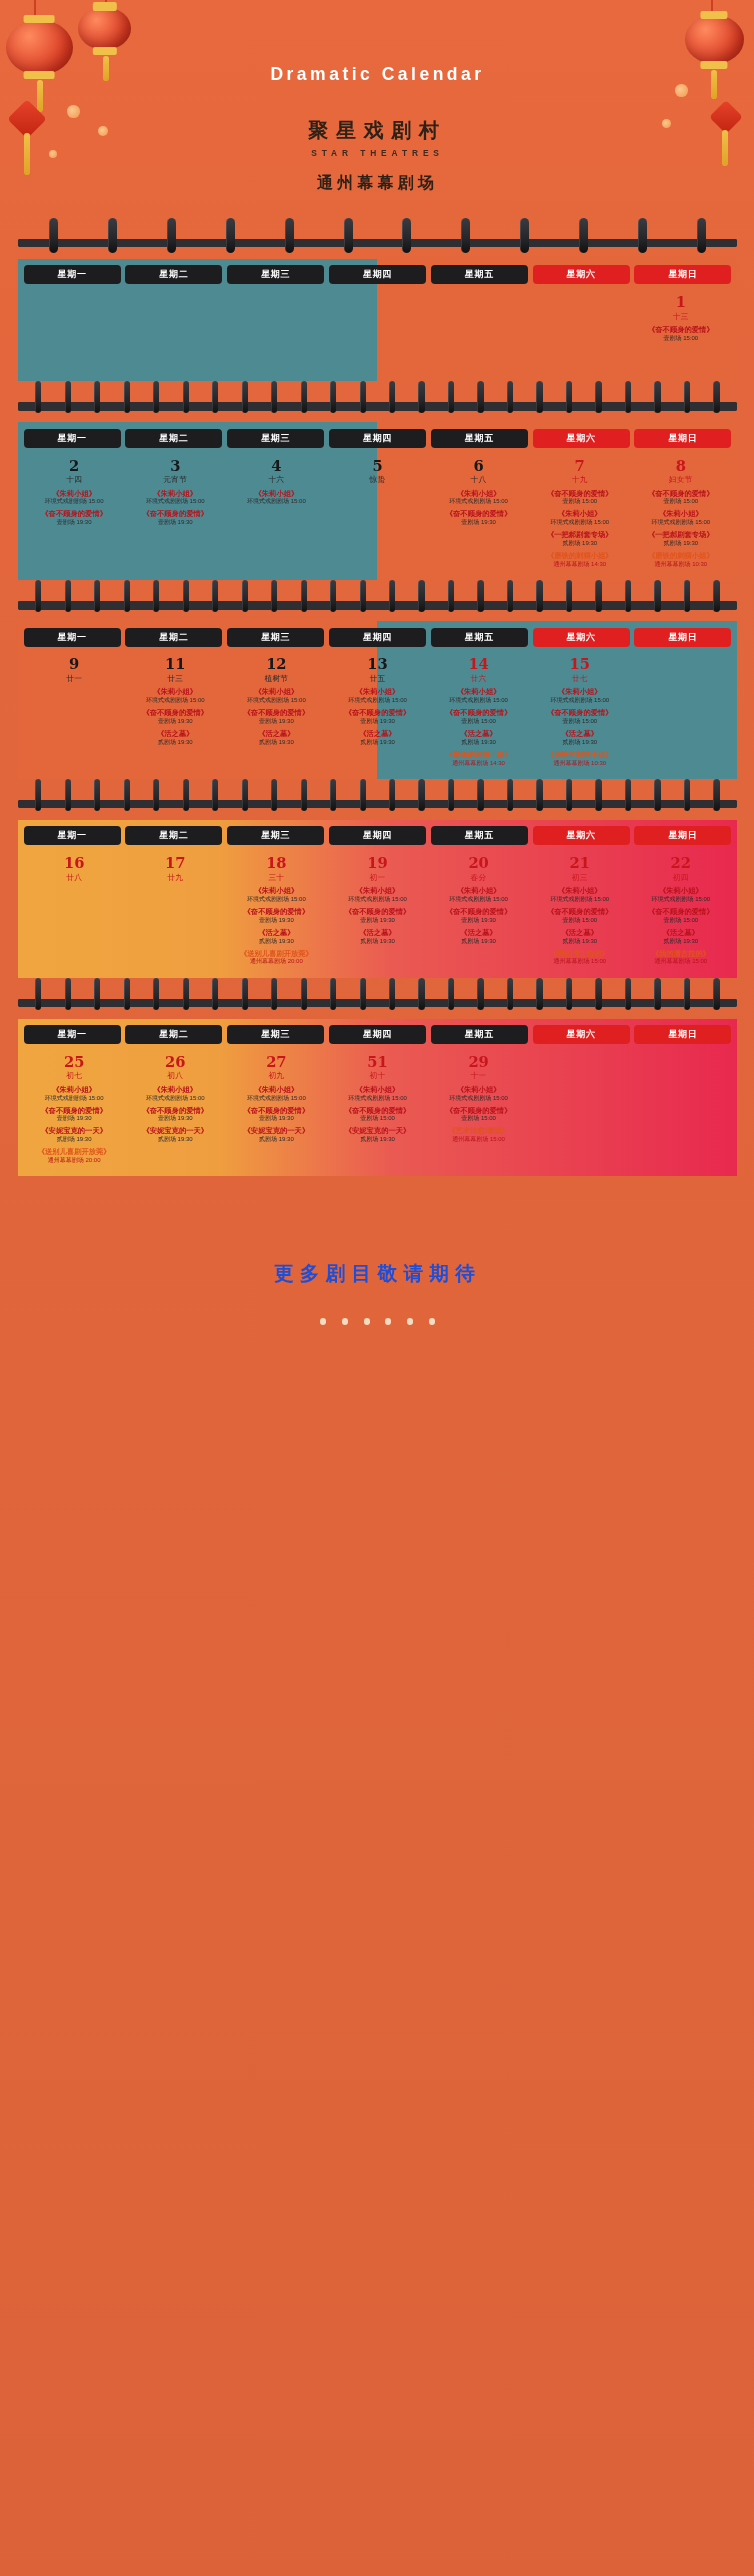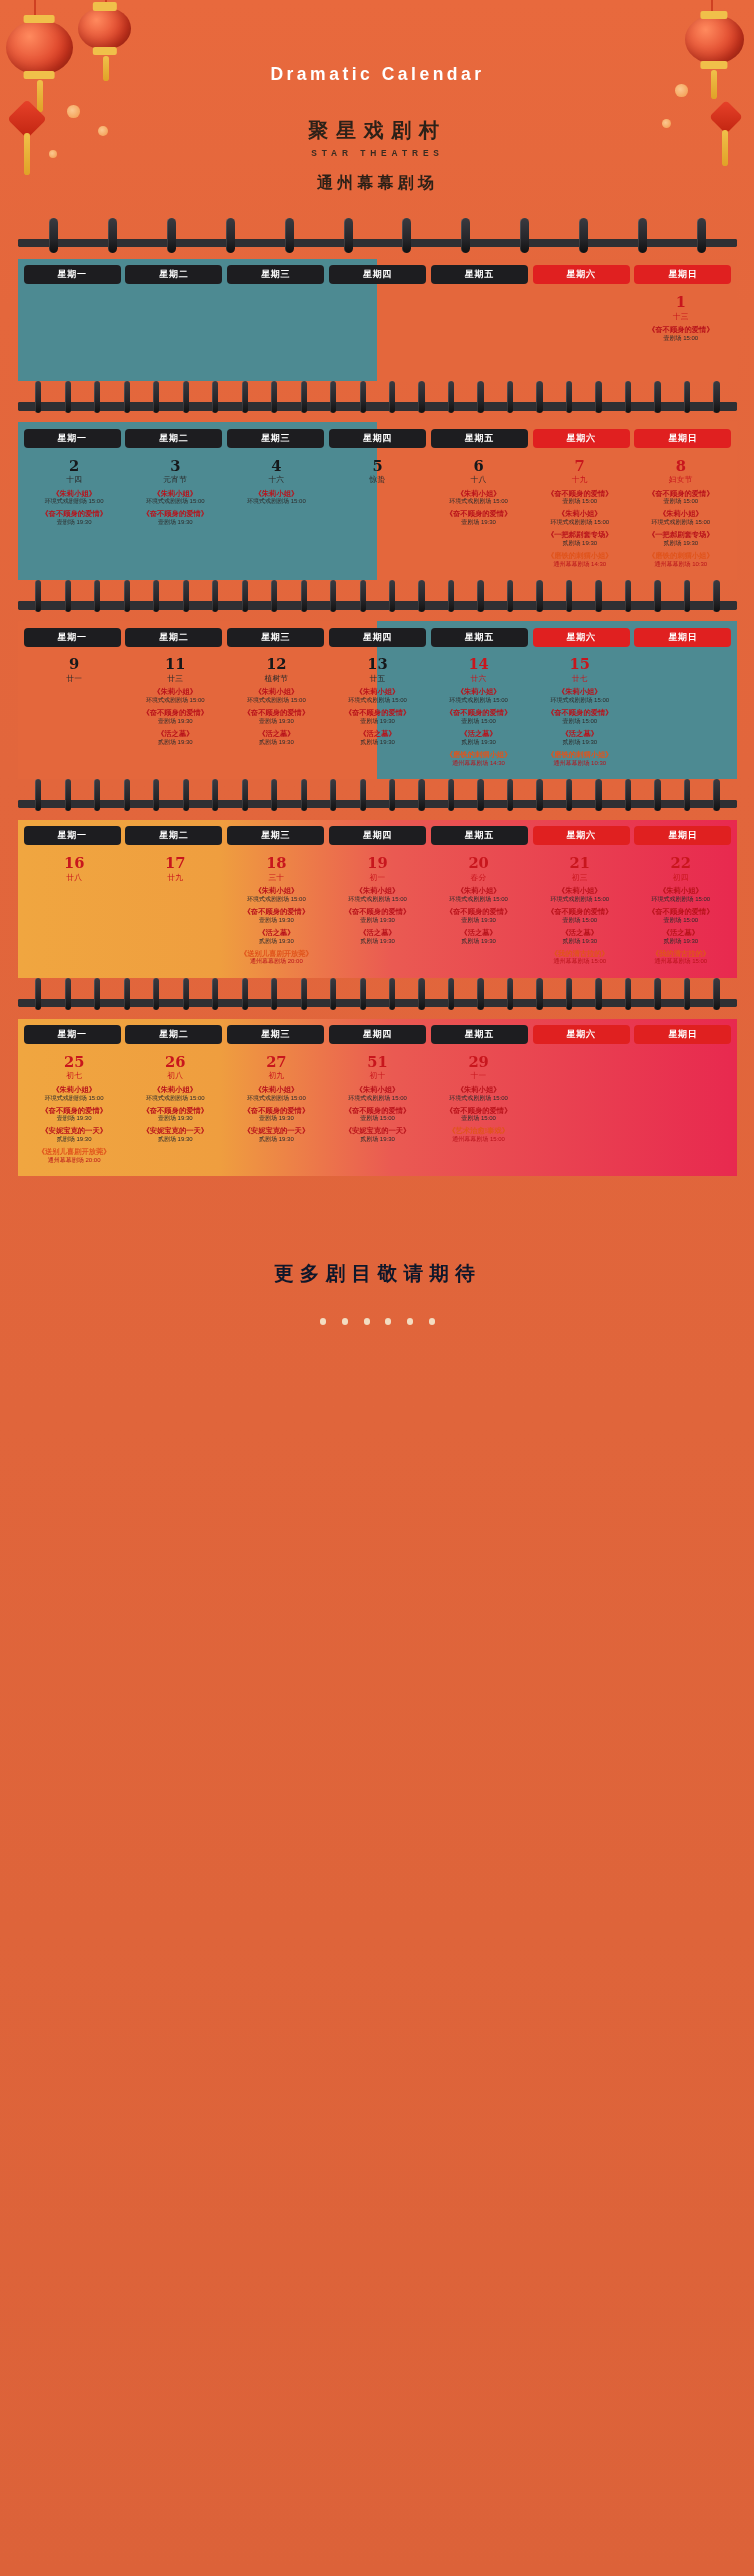--- a/index.html
+++ b/index.html
@@ -168,21 +168,21 @@
   .band { position: relative; }
   .band-1 { background: linear-gradient(90deg, #4d8a92 0%, #4d8a92 50%, #e4673c 50%, #e4673c 100%); }
   .band-2 { background: linear-gradient(90deg, #4d8a92 0%, #4d8a92 50%, #e4673c 50%, #e4673c 100%); }
   .band-3 { background: linear-gradient(90deg, #e4673c 0%, #e4673c 50%, #4d8a92 50%, #4d8a92 100%); }
   .band-4 { background: linear-gradient(90deg, #f0a640 0%, #ef9e3f 28%, #ea5a52 52%, #e8294f 100%); }
   .band-5 { background: linear-gradient(90deg, #f0a640 0%, #ef9e3f 28%, #ea5a52 52%, #e8294f 100%); }
 
   
   .footer { text-align: center; padding-top: 84px; }
   .footer .more {
-    font-size: 19.6px; letter-spacing: 6.3px; color: #0f172a; font-weight: bold;
+    font-size: 19.6px; letter-spacing: 6.3px; color: #1d4ed8; font-weight: bold;
   }
   .dots { margin-top: 31px; display: flex; justify-content: center; gap: 15.4px; }
   .dot { width: 6.3px; height: 6.3px; border-radius: 50%; background: #f3e3c8; opacity:.95; }
 </style>
 </head>
 <body>
 
 <div class="lantern-left">
   <div class="cord" style="left:34px; top:-7px; height:28px;"></div>
   <div class="lant" style="left:5.6px; top:19.6px; width:67px; height:55px;"></div>

